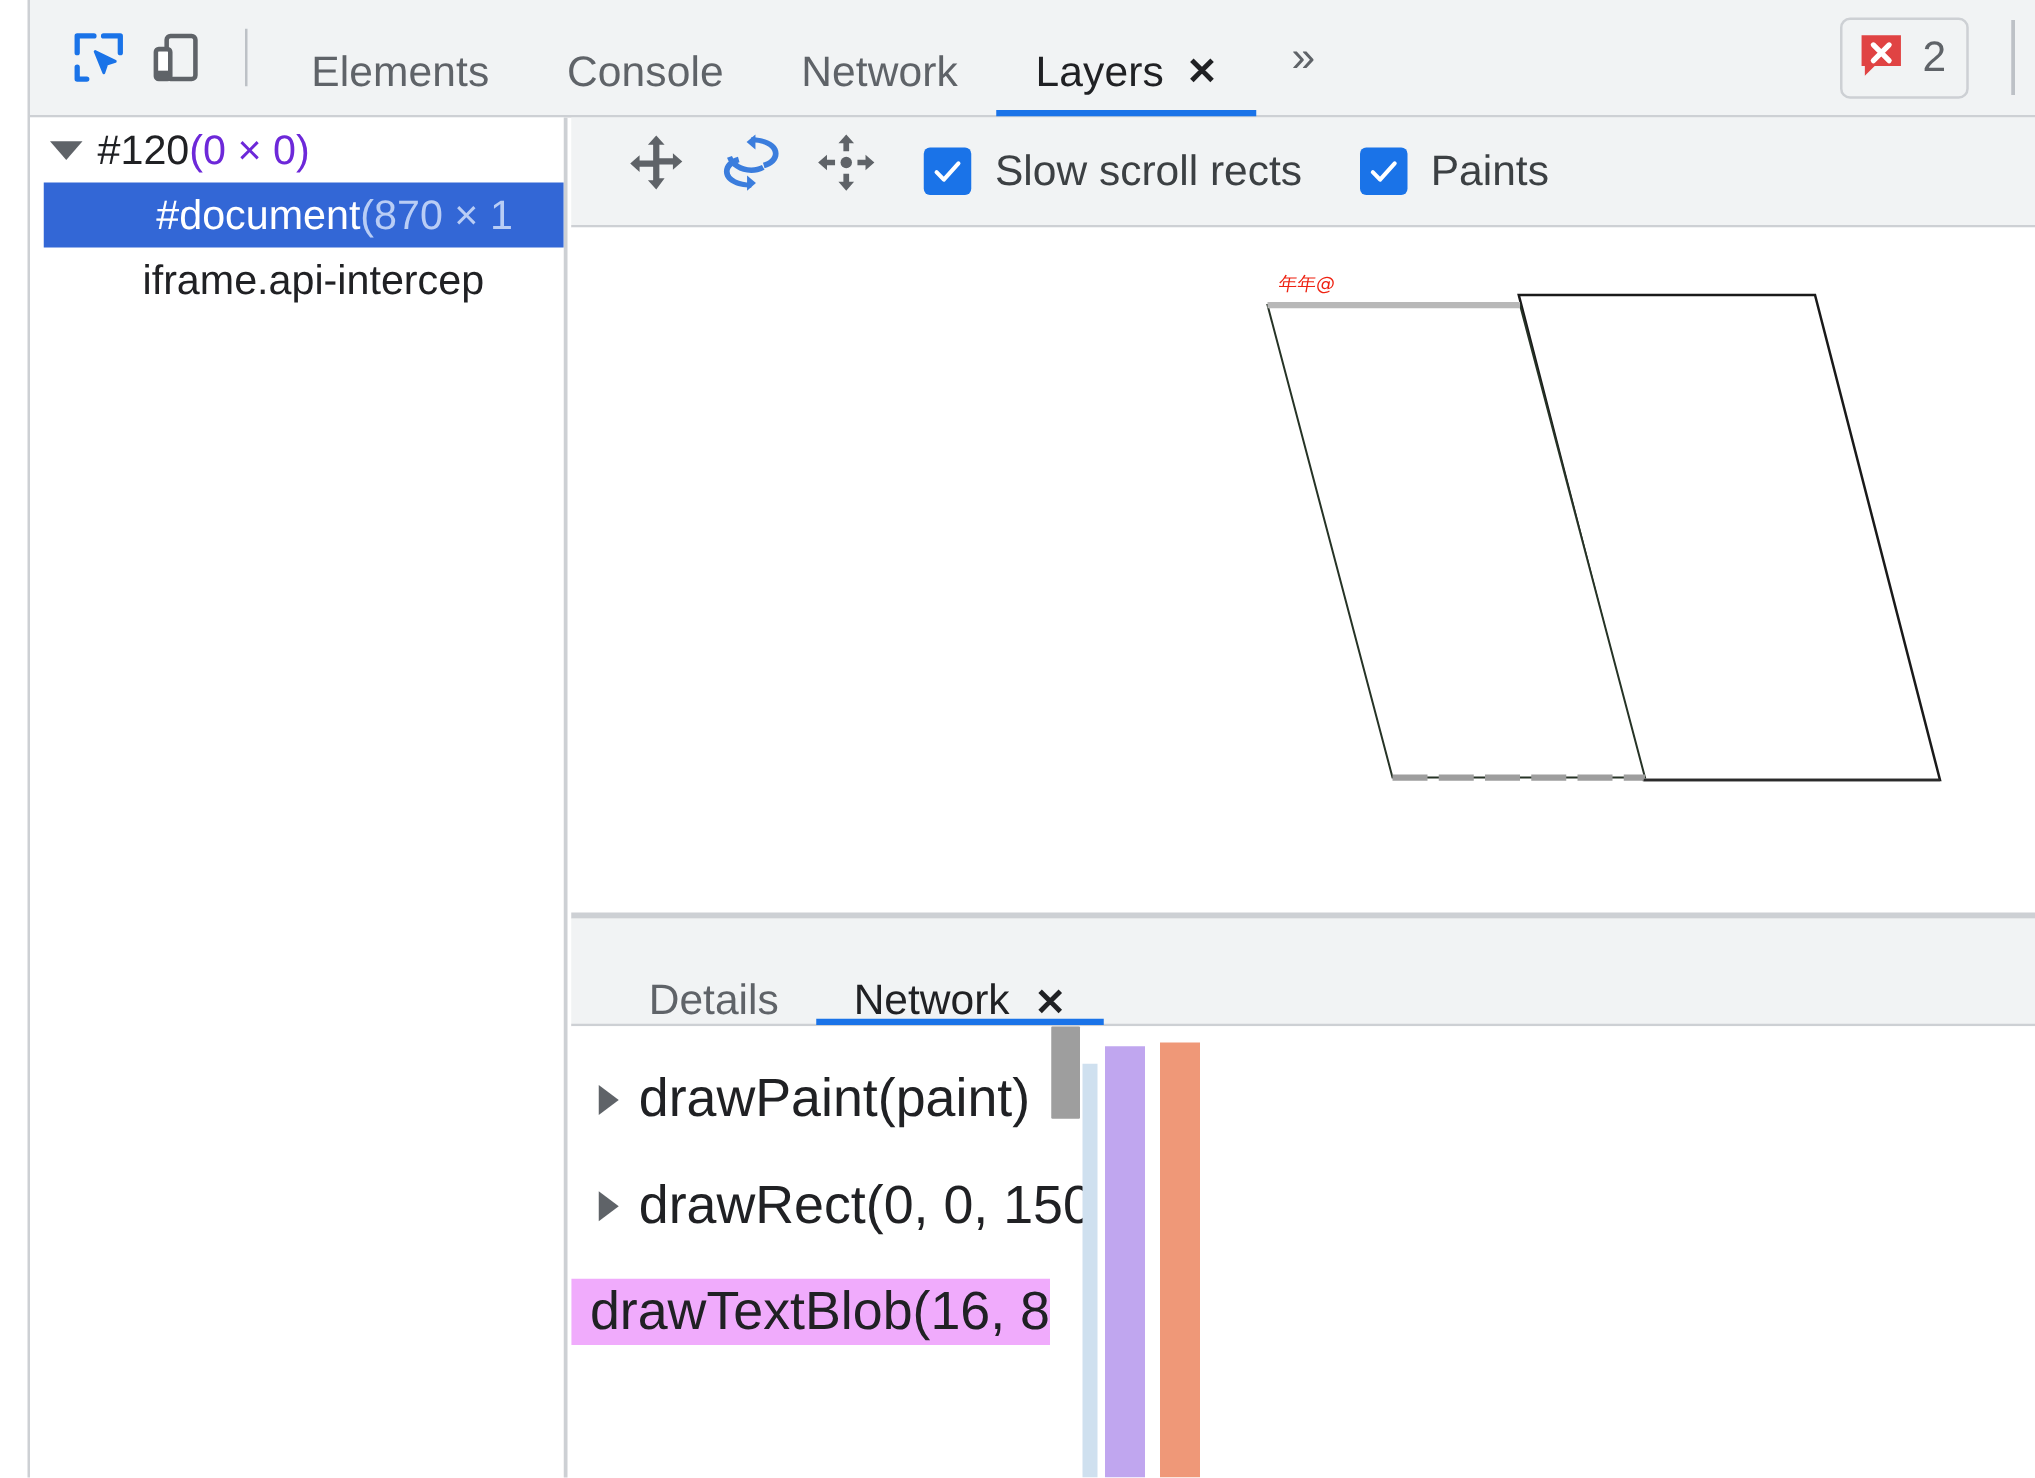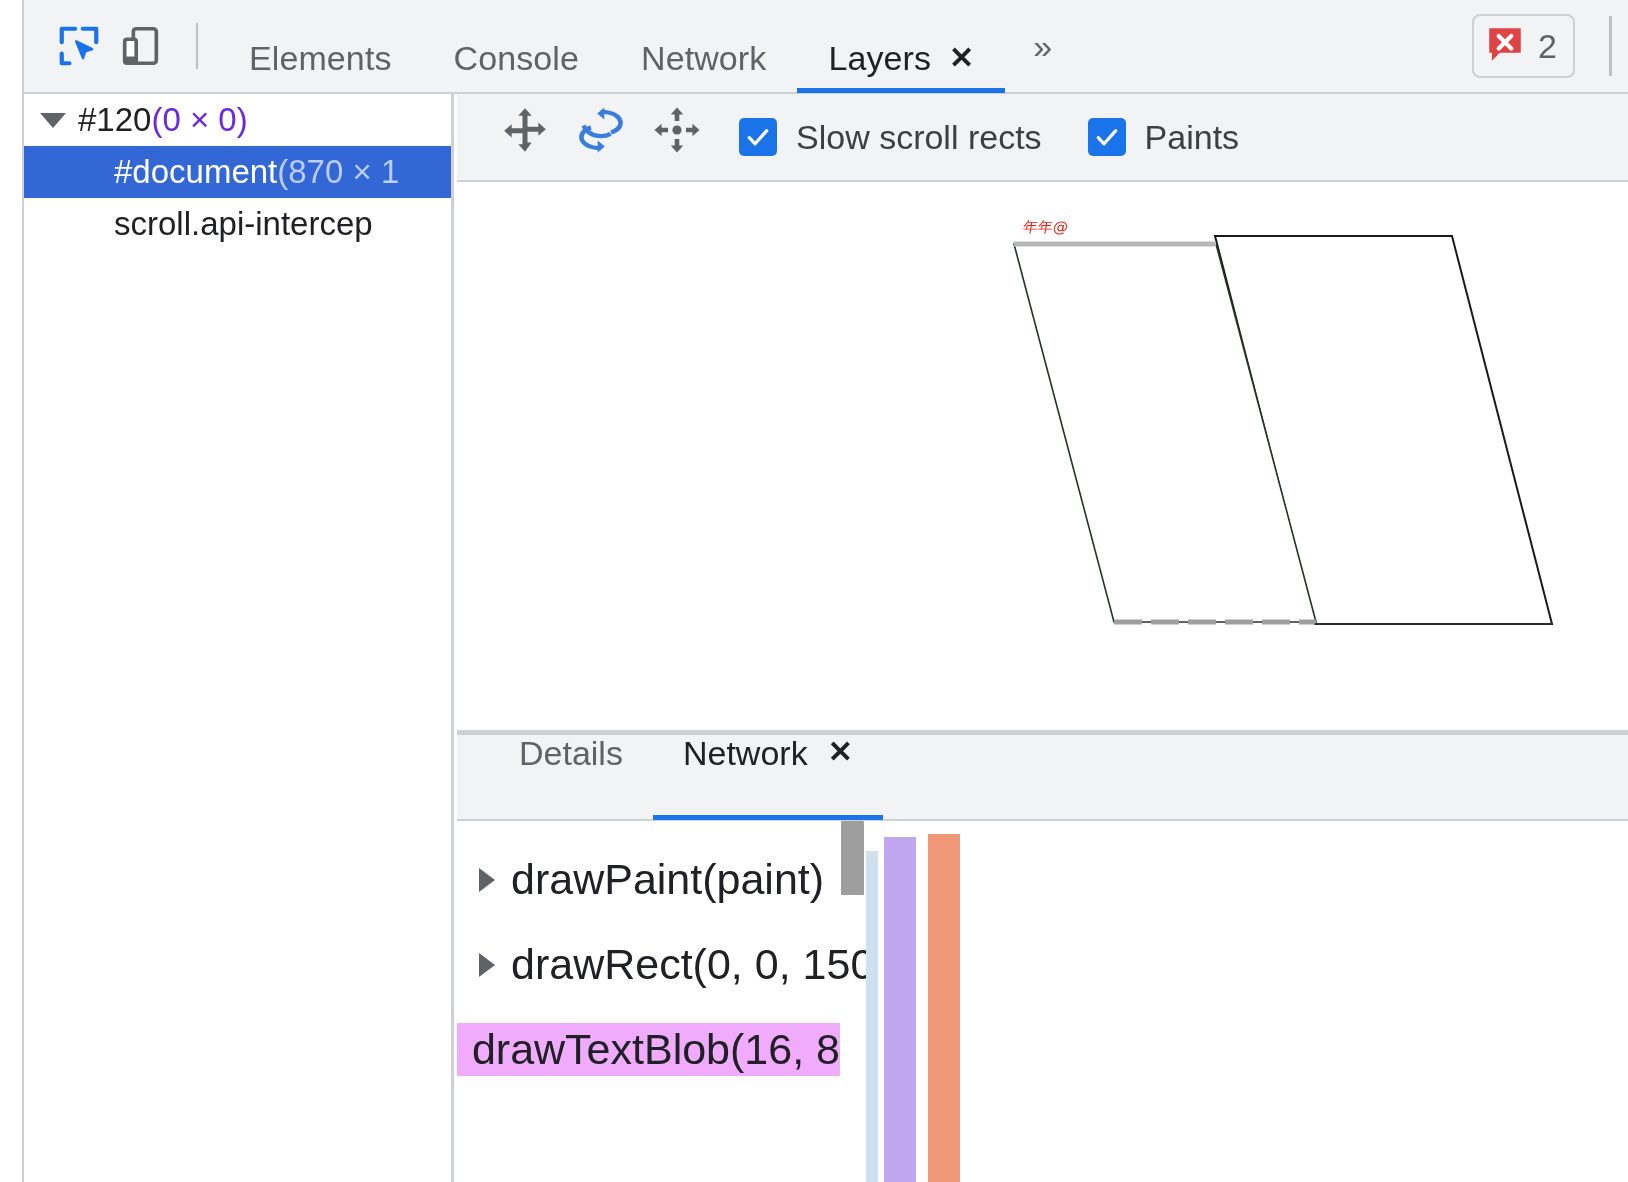--- a/index.html
+++ b/index.html
@@ -87,21 +87,21 @@
     border-right: 3px solid #cdd0d4;
     overflow: hidden;
   }
   .tree-row {
     height: 52px; display: flex; align-items: center;
     font-size: 33px; color: #202124;
     white-space: nowrap; cursor: pointer;
   }
   .tree-row.root { padding-left: 16px; }
   .tree-row.child { padding-left: 90px; }
-  .tree-row.selected { background: #3367d6; color: #ffffff; }
+  .tree-row.selected { background: #3367d6; color: #ffffff; margin-left: 11px; }
   .tri {
     width: 0; height: 0;
     border-left: 13px solid transparent;
     border-right: 13px solid transparent;
     border-top: 15px solid #5f6368;
     margin-right: 12px;
   }
   .dim { color: #6d28d9; }
   .tree-row.selected .dim { color: #b9cdf5; }
 
@@ -160,21 +160,21 @@
     background: #ffffff;
   }
   .drawer-tabs {
     height: 86px; background: #f1f3f4;
     display: flex; align-items: center;
     padding-left: 32px;
     border-bottom: 2px solid #cdd0d4;
   }
   .dtab {
     position: relative; height: 86px;
-    display: flex; align-items: flex-start;
+    display: flex; align-items: flex-end;
     padding: 0 30px;
     font-size: 34px; color: #5f6368; cursor: pointer;
   }
   .dtab.active { color: #202124; }
   .dtab.active::after {
     content: ""; position: absolute; left: 0; right: 0; bottom: 0;
     height: 5px; background: #1a73e8;
   }
   .dtab-close { margin-left: 20px; font-size: 30px; color: #202124; font-weight: 700; }
 
@@ -263,21 +263,21 @@
       <div class="tree-row root">
         <span class="tri"></span>
         <span>#120</span>
         <span class="dim">(0 × 0)</span>
       </div>
       <div class="tree-row child selected">
         <span>#document</span>
         <span class="dim">(870 × 1</span>
       </div>
       <div class="tree-row child">
-        <span>scroll.api-intercep</span>
+        <span>iframe.api-intercep</span>
       </div>
     </div>
 
     <div class="view-toolbar">
       <div class="vt-icon">
         <svg width="50" height="50" viewBox="0 0 24 24">
           <path d="M12 1.6l3.2 3.6h-2v5.2h5.2v-2l3.6 3.2-3.6 3.2v-2h-5.2v5.2h2L12 22.4l-3.2-3.6h2v-5.2H5.6v2L2 12.4l3.6-3.2v2h5.2V5.2h-2z" fill="#5f6368"></path>
         </svg>
       </div>
       <div class="vt-icon">

